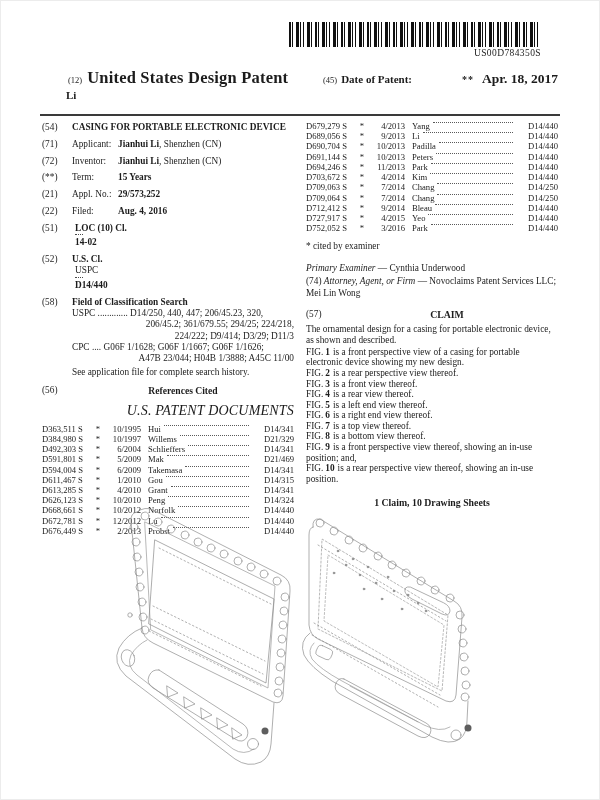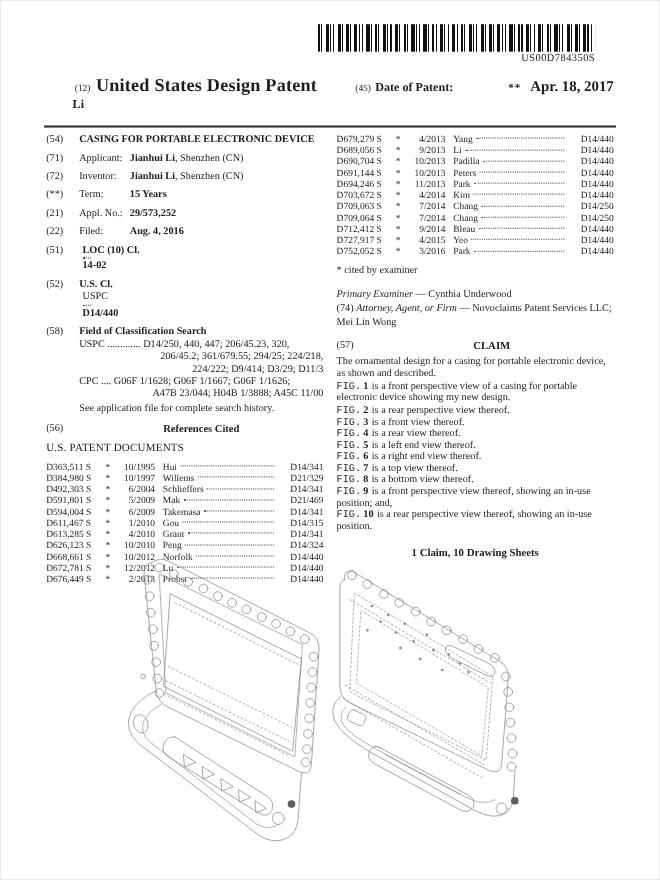--- a/index.html
+++ b/index.html
@@ -40,40 +40,40 @@
   .fbody{flex:1;}
   .b{font-weight:bold;}
   .flabel{display:inline-block;min-width:46px;}
   .leader{display:flex;align-items:baseline;flex-direction:column;}
   .dots{flex:1;border-bottom:1.2px dotted #4a4a4a;margin:0 3px 2px 3px;min-width:8px;}
   .r-align{text-align:right;}
   .mt2{margin-top:2px;}
   
   .ref-head-row{display:flex;margin:7px 0 5px 0;}
   .ref-head{flex:1;text-align:center;font-weight:bold;font-size:9.6px;}
-  .ref-sub{text-align:left;font-size:10px;margin:0 0 6px 0;letter-spacing:.2px;}
+  .ref-sub{text-align:right;font-size:14px;margin:0 0 6px 0;letter-spacing:.2px;font-style:italic;}
   
   .ptable{display:block;}
-  .prow{display:flex;align-items:center;font-size:8.6px;line-height:1.12;margin-bottom:.6px;}
+  .prow{display:flex;align-items:flex-start;font-size:8.6px;line-height:1.12;margin-bottom:.6px;}
   .pno{width:50px;flex:none;}
   .pstar{width:12px;flex:none;text-align:center;}
   .pdate{width:37px;flex:none;text-align:right;padding-right:7px;}
   .pname{flex:none;}
   .pdots{flex:1;border-bottom:1.2px dotted #5a5a5a;margin:0 3px 2px 3px;}
   .pcls{width:42px;flex:none;text-align:right;}
   
   .cited{margin:7px 0 0 0;}
   .examiner{margin:11px 0 0 0;}
   .it{font-style:italic;}
   .attorney{margin:2px 0 0 0;}
   .claim-row{display:flex;margin:10px 0 3px 0;}
   .claim-title{flex:1;text-align:center;font-weight:bold;font-size:9.8px;}
   .desc-title{text-align:center;font-weight:bold;font-size:9.8px;margin:6px 0 4px 0;}
   .fig-line{line-height:1.14;}
-  .fig-pre{margin-right:2px;font-family:Liberation Mono, monospace;}
+  .fig-pre{margin-right:2px;}
   .fig-num{font-weight:bold;margin-right:3px;}
   .footer-note{text-align:center;font-weight:bold;font-size:9.8px;margin-top:13px;}
   
   .fig-left{position:absolute;left:95px;top:500px;}
   .fig-right{position:absolute;left:298px;top:503px;}
   .draw path,.draw circle,.draw ellipse,.draw rect{vector-effect:non-scaling-stroke;}
 </style>
 </head>
 <body>
 

